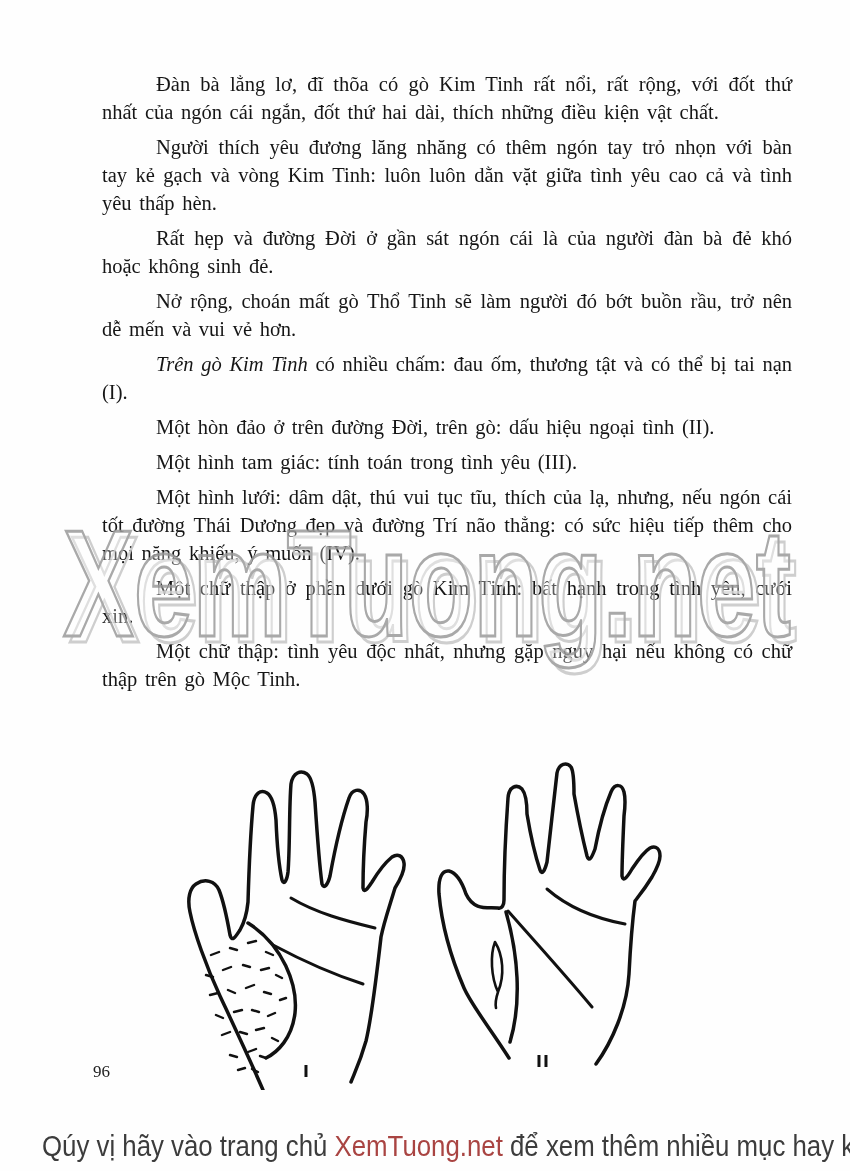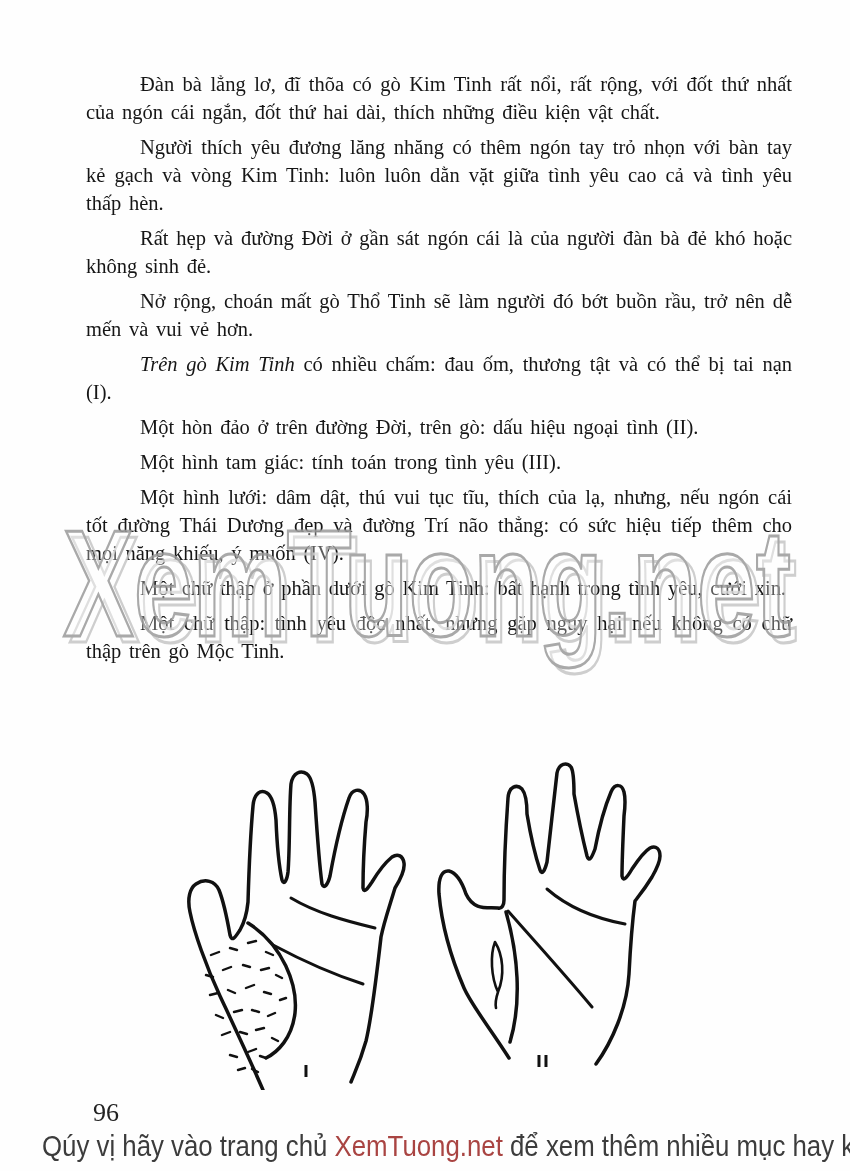--- a/index.html
+++ b/index.html
@@ -6,40 +6,40 @@
   .page{
     position:relative;width:850px;height:1171px;margin:0 auto;
     background:#fefefe;overflow:hidden;
     font-family:"Liberation Serif",serif;color:#161616;
   }
   .text-block{
     position:absolute;left:86px;top:70px;width:706px;
     font-size:20.5px;line-height:28px;text-align:justify;
     word-spacing:2.5px;
   }
-  .text-block p.para{margin:0 0 7px 0;text-indent:54px;}
+  .text-block p.para{margin:0 0 7px 16px;text-indent:54px;}
   .text-block p.para i{}
   
   .watermark{
     position:absolute;left:55px;top:498px;width:750px;height:180px;
     pointer-events:none;opacity:.85;
   }
   
   .figure{position:absolute;}
   .fig-left{left:148px;top:760px;width:300px;height:330px;}
   .fig-right{left:432px;top:756px;width:300px;height:330px;}
   .fig-label{
     position:absolute;font-family:"DejaVu Sans",sans-serif;
     font-weight:bold;font-size:16px;color:#111;letter-spacing:1px;
   }
   .fig-label-1{left:303px;top:1062px;}
   .fig-label-2{left:536px;top:1052px;}
   .page-number{
-    position:absolute;left:93px;top:1098px;
-    font-size:26px;color:#222;
+    position:absolute;left:93px;top:1062px;
+    font-size:17px;color:#222;
   }
   .footer{
     position:absolute;left:42px;top:1129px;white-space:nowrap;
     font-family:"Liberation Sans",sans-serif;font-size:30px;
     color:#3c3c3c;transform:scaleX(0.86);transform-origin:left center;
   }
   .footer .link{color:#a94442;}
   svg .hand-line{fill:none;stroke:#111;stroke-linecap:round;stroke-linejoin:round;}
 </style>
 </head>

